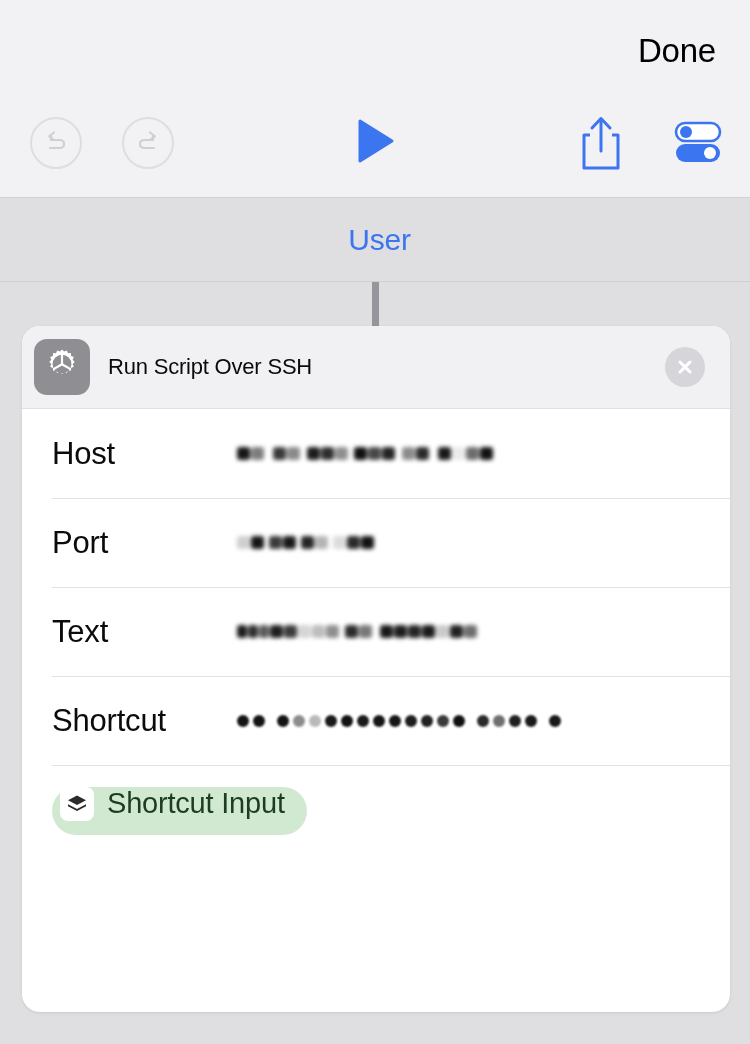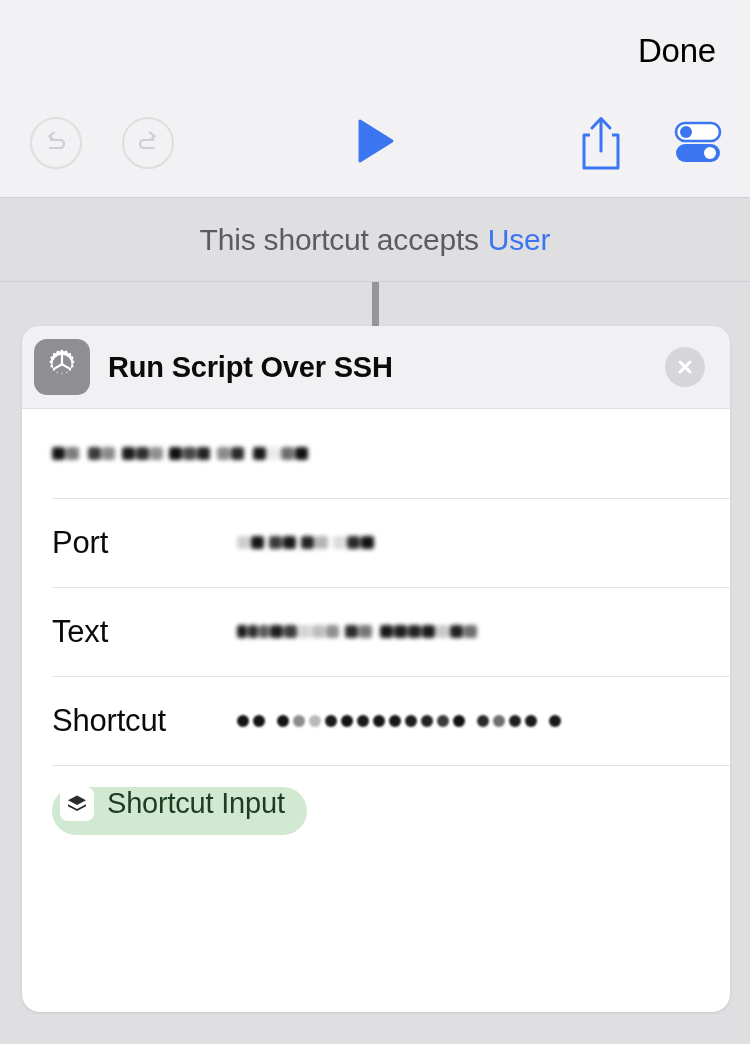--- a/index.html
+++ b/index.html
@@ -174,22 +174,22 @@
     border-radius: 13px;
     background: #8e8e93;
     display: flex;
     align-items: center;
     justify-content: center;
     flex: none;
   }
 
   .card-title {
     margin-left: 18px;
-    font-size: 29px;
-    font-weight: bold;
+    font-size: 22px;
+    font-weight: normal;
     color: #0b0b0c;
     letter-spacing: -0.2px;
   }
 
   .card-close {
     position: absolute;
     right: 25px;
     top: 50%;
     transform: translateY(-50%);
     width: 40px;
@@ -374,21 +374,20 @@
           <circle cx="14" cy="11" r="6" fill="#3b76f0"></circle>
           <rect x="4" y="23" width="44" height="18" rx="9" fill="#3b76f0"></rect>
           <circle cx="38" cy="32" r="6" fill="#ffffff"></circle>
         </svg>
       </span>
     </div>
 
   </div>
 
   <div class="accepts-bar">
-    <span class="accepts-text">This shortcut accepts</span>
     <span class="accepts-link">User</span>
   </div>
 
   <div class="canvas">
 
     <div class="connector"></div>
 
     <div class="action-card">
 
       <div class="card-header">
@@ -415,20 +414,21 @@
 
         <div class="card-close">
           <svg width="22" height="22" viewBox="0 0 22 22">
             <line x1="6" y1="6" x2="16" y2="16" stroke="#ffffff" stroke-width="3" stroke-linecap="round"></line>
             <line x1="16" y1="6" x2="6" y2="16" stroke="#ffffff" stroke-width="3" stroke-linecap="round"></line>
           </svg>
         </div>
       </div>
 
       <div class="form-row">
+        <div class="row-label">Host</div>
         <div class="row-value">
           <span class="redacted">
             <i style="background:#161616"></i><i style="background:#7d7d7d;margin-right:9px"></i><i style="background:#3a3a3a"></i><i style="background:#8a8a8a;margin-right:7px"></i><i style="background:#1c1c1c"></i><i style="background:#2e2e2e"></i><i style="background:#8f8f8f;margin-right:6px"></i><i style="background:#101010"></i><i style="background:#474747"></i><i style="background:#232323;margin-right:7px"></i><i style="background:#8b8b8b"></i><i style="background:#2a2a2a;margin-right:9px"></i><i style="background:#191919"></i><i style="background:#eaeaea"></i><i style="background:#6d6d6d"></i><i style="background:#121212"></i>
           </span>
         </div>
       </div>
 
       <div class="form-row">
         <div class="row-label">Port</div>
         <div class="row-value">

